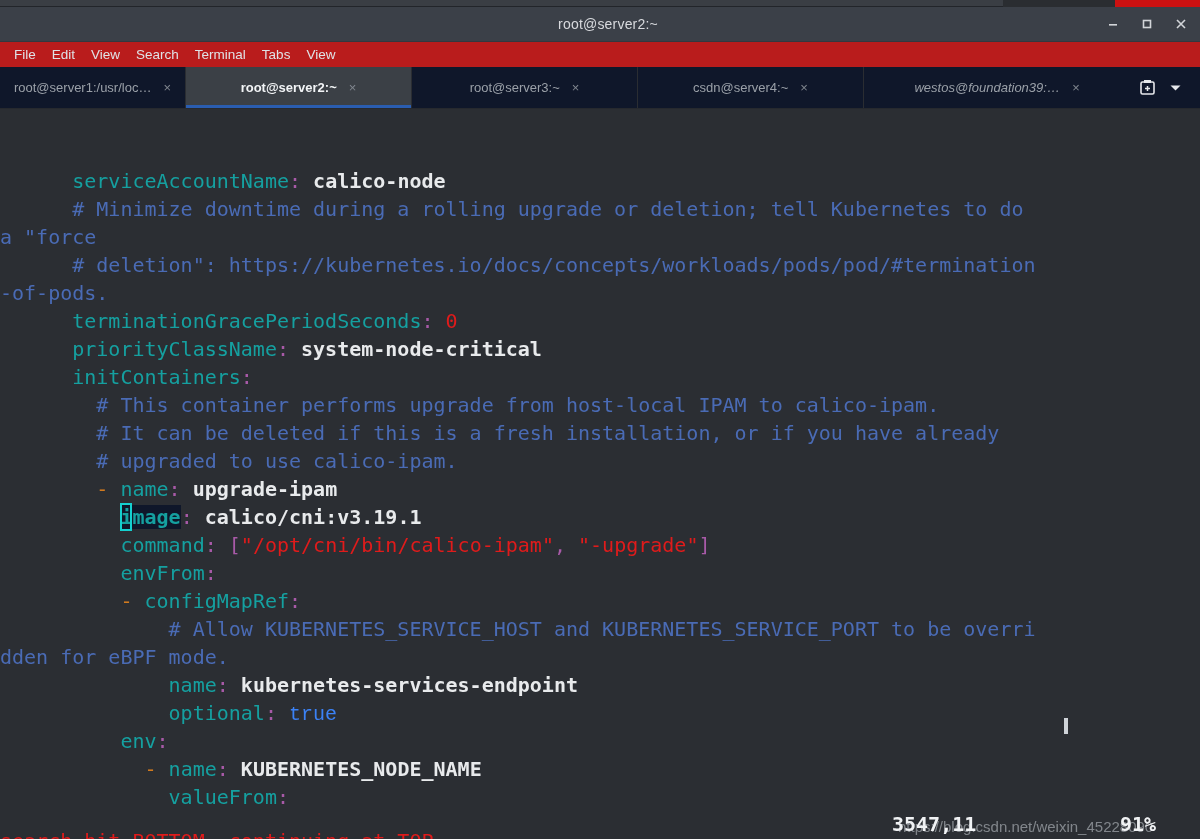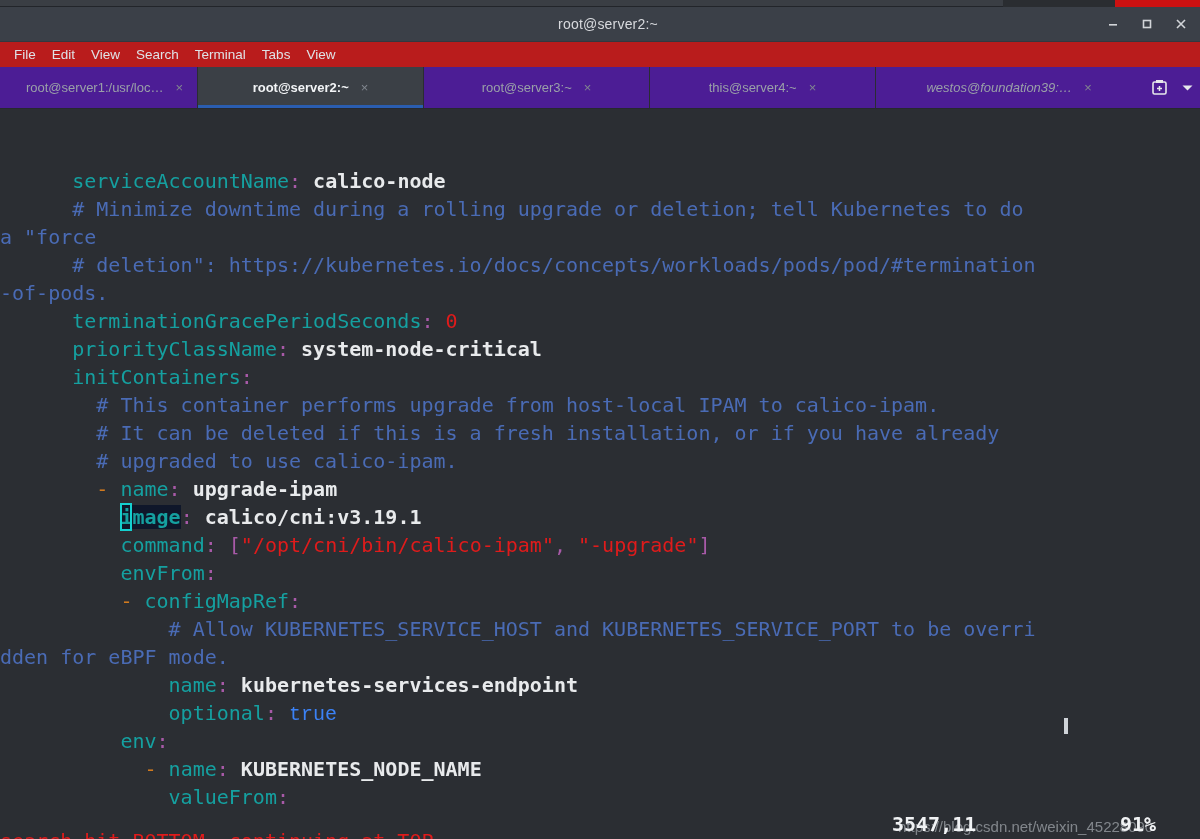--- a/index.html
+++ b/index.html
@@ -57,24 +57,23 @@
     color: #dfe2e6; font-size: 13.5px;
     font-family: "Liberation Sans", sans-serif;
     padding: 2px 8px;
     white-space: nowrap;
   }
 
   
   #tabbar {
     position: absolute; top: 67px; left: 0;
     width: 1200px; height: 42px;
-    background: #4c1d95;
+    background: #0f172a;
     display: flex; align-items: stretch;
     border-bottom: 1px solid #26292e;
-    padding-left: 12px;
   }
   .tab {
     display: flex; align-items: center; justify-content: center;
     position: relative;
     padding: 0 10px;
     min-width: 0;
     border-right: 1px solid #2a2d32;
   }
   .tab-label {
     color: #9aa0a8; font-size: 13px;
@@ -219,21 +218,21 @@
   </div>
   <div class="tab active" style="width:226px;">
     <span class="tab-label">root@server2:~</span>
     <span class="tab-close">×</span>
   </div>
   <div class="tab" style="width:226px;text-align:center;">
     <span class="tab-label">root@server3:~</span>
     <span class="tab-close">×</span>
   </div>
   <div class="tab" style="width:226px;">
-    <span class="tab-label">this@server4:~</span>
+    <span class="tab-label">csdn@server4:~</span>
     <span class="tab-close">×</span>
   </div>
   <div class="tab" style="width:266px;border-right:none;font-style:italic;">
     <span class="tab-label">westos@foundation39:…</span>
     <span class="tab-close">×</span>
   </div>
   <div id="tab-newbtn">
     <svg width="17" height="17" viewBox="0 0 17 17">
       <rect x="2" y="3" width="13" height="12" rx="1.5" fill="none" stroke="#e6e8eb" stroke-width="1.6"></rect>
       <rect x="5" y="1" width="7" height="3" fill="#e6e8eb"></rect>

